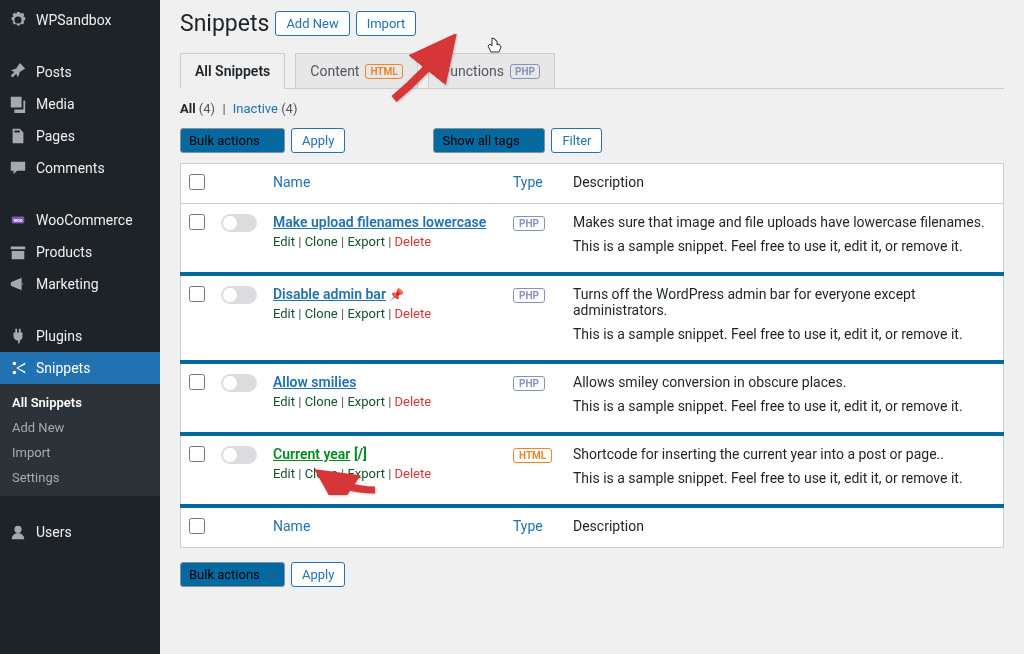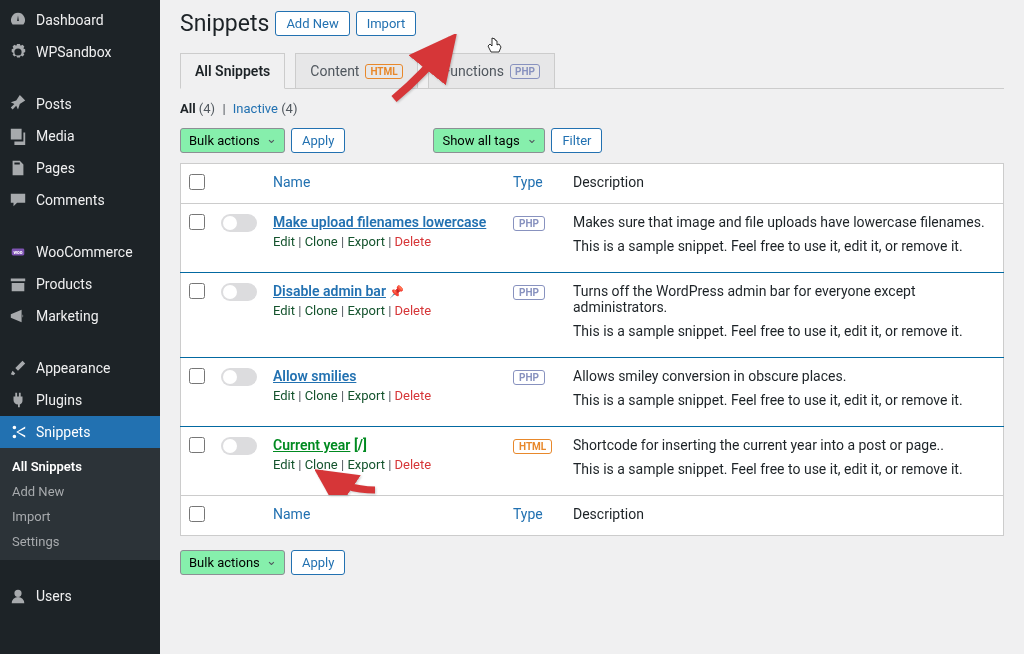--- a/index.html
+++ b/index.html
@@ -24,29 +24,29 @@
 .badge { font-size:10px; font-weight:700; padding:1px 4px; border-radius:3px; border:1px solid; }
 .badge-php { color:#8892bf; border-color:#8892bf; }
 .badge-html { color:#e8882b; border-color:#e8882b; }
 .badge-pro { color:#d63638; border-color:#d63638; }
 .ext-ic { font-size:12px; color:#50575e; }
 .subsubsub { margin:12px 0; font-size:13px; }
 .subsubsub a { color:#2271b1; text-decoration:none; }
 .subsubsub .count { color:#50575e; }
 .subsubsub .sep { color:#50575e; margin:0 4px;}
 .controls { display:flex; gap:6px; margin-bottom:10px; }
-.select { background:#86efac; border:1px solid #8c8f94; border-radius:3px; padding:4px 24px 4px 8px; font-size:13px; appearance:none; position:relative; }
+.select { background:#0369a1; border:1px solid #8c8f94; border-radius:3px; padding:4px 24px 4px 8px; font-size:13px; appearance:none; position:relative; }
 .select-wrap { position:relative; }
 .select-wrap::after { content:"⌄"; position:absolute; right:8px; top:3px; pointer-events:none; color:#50575e;}
 table { width:100%; border-collapse:collapse; background:#fff; border:1px solid #ccc; }
 th,td { text-align:left; padding:10px 8px; vertical-align:top; font-size:14px; }
 thead th { font-weight:400; color:#2271b1; cursor:pointer; border-bottom:1px solid #ccc;}
 thead th:first-child { width:32px;}
 thead th.desc-col { color:#1d2327; cursor:default;}
-tbody tr { border-bottom:1px solid #0369a1; }
+tbody tr { border-bottom:4px solid #0369a1; }
 .chk { width:32px; }
 .toggle-col { width:46px; }
 .toggle { width:36px; height:18px; background:#dcdcde; border-radius:9px; position:relative; cursor:pointer; }
 .toggle::after { content:""; width:14px; height:14px; background:#fff; border-radius:50%; position:absolute; top:2px; left:2px; }
 .name-col { width:240px; }
 .type-col { width:60px; }
 .row-title { color:#2271b1; font-weight:600; }
 .row-title.green { color:#008a20; }
 .row-actions { color:#50575e; margin-top:4px; font-size:13px; }
 .row-actions a { color:#14532d; text-decoration:none; }
@@ -66,28 +66,20 @@
 svg.arrow-svg { filter:drop-shadow(1px 1px 1px rgba(0,0,0,0.2));}
 </style>
 </head>
 <body>
 
 <div class="layout">
 <div class="sidebar" id="sidebar">
       <div class="sidebar-item">
         <span class="ic">
           <svg viewBox="0 0 20 20" width="18" height="18">
-            <path d="M10 2a8 8 0 00-6 13h12A8 8 0 0010 2zm0 3l1 6h-2l1-6z"></path>
-          </svg>
-        </span>
-        <span>Dashboard</span>
-      </div>
-      <div class="sidebar-item">
-        <span class="ic">
-          <svg viewBox="0 0 20 20" width="18" height="18">
             <path d="M10 6a4 4 0 100 8 4 4 0 000-8zm8 4l-2 1 1 2-2 2-2-1-1 2h-3l-1-2-2 1-2-2 1-2-2-1v-3l2-1-1-2 2-2 2 1 1-2h3l1 2 2-1 2 2-1 2 2 1v3z" fill-rule="evenodd"></path>
           </svg>
         </span>
         <span>WPSandbox</span>
       </div>
       <div class="sidebar-sep"></div>
       <div class="sidebar-item">
         <span class="ic">
           <svg viewBox="0 0 20 20" width="18" height="18">
             <path d="M14 2l4 4-6 4-2 6-2-4-4 4-2-2 4-4-4-2 6-2 4-6z"></path>
@@ -139,28 +131,20 @@
       </div>
       <div class="sidebar-item">
         <span class="ic">
           <svg viewBox="0 0 20 20" width="18" height="18">
             <path d="M2 8l12-5v14L2 12zM15 8a3 3 0 010 4z"></path>
           </svg>
         </span>
         <span>Marketing</span>
       </div>
       <div class="sidebar-sep"></div>
-      <div class="sidebar-item">
-        <span class="ic">
-          <svg viewBox="0 0 20 20" width="18" height="18">
-            <path d="M15 2l3 3-8 8-3-3zM4 13l3 3-2 2-3-1z"></path>
-          </svg>
-        </span>
-        <span>Appearance</span>
-      </div>
       <div class="sidebar-item">
         <span class="ic">
           <svg viewBox="0 0 20 20" width="18" height="18">
             <path d="M7 2v4H5v4a5 5 0 005 5v3h2v-3a5 5 0 003-5V6h-2V2h-2v4H9V2z"></path>
           </svg>
         </span>
         <span>Plugins</span>
       </div>
       <div class="sidebar-item active-top">
         <span class="ic">

